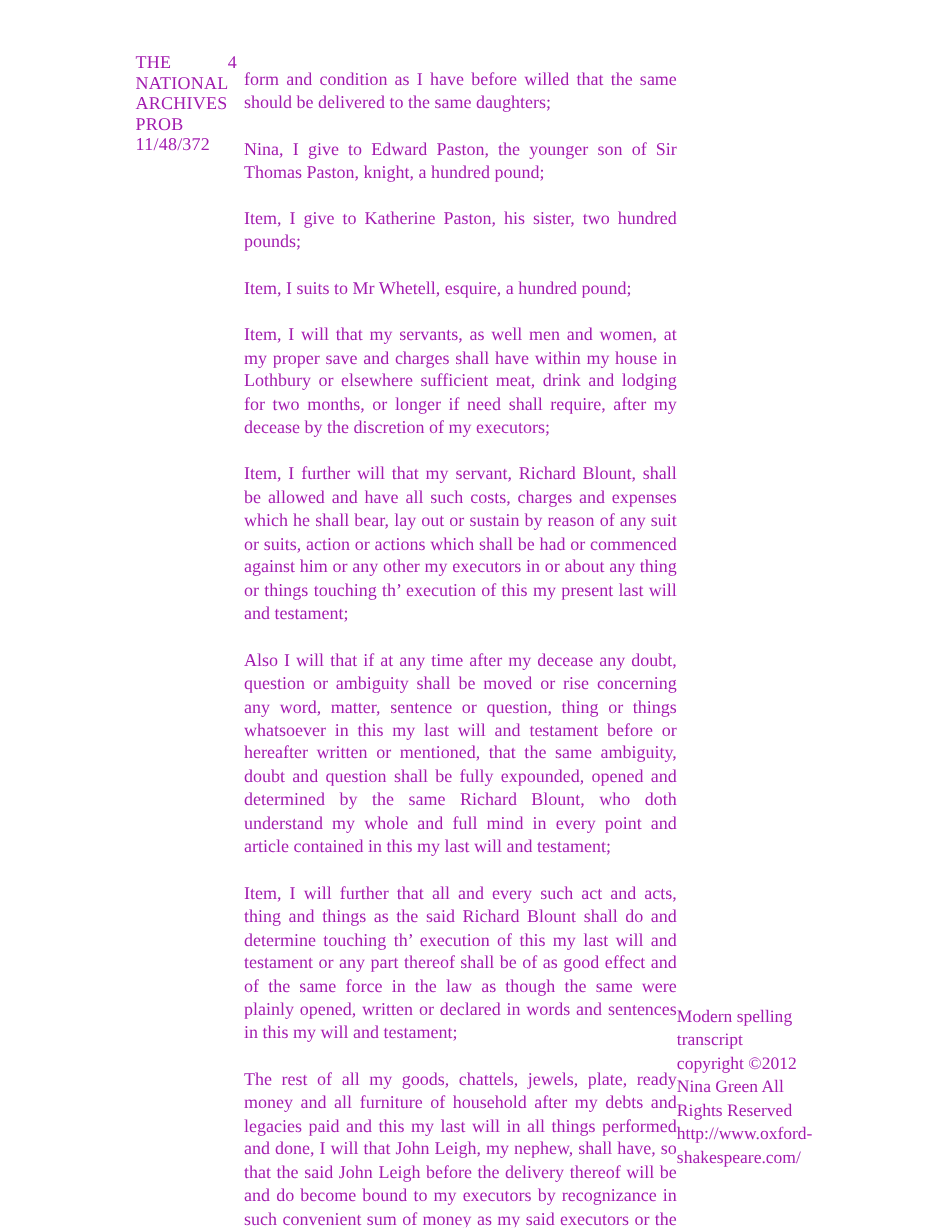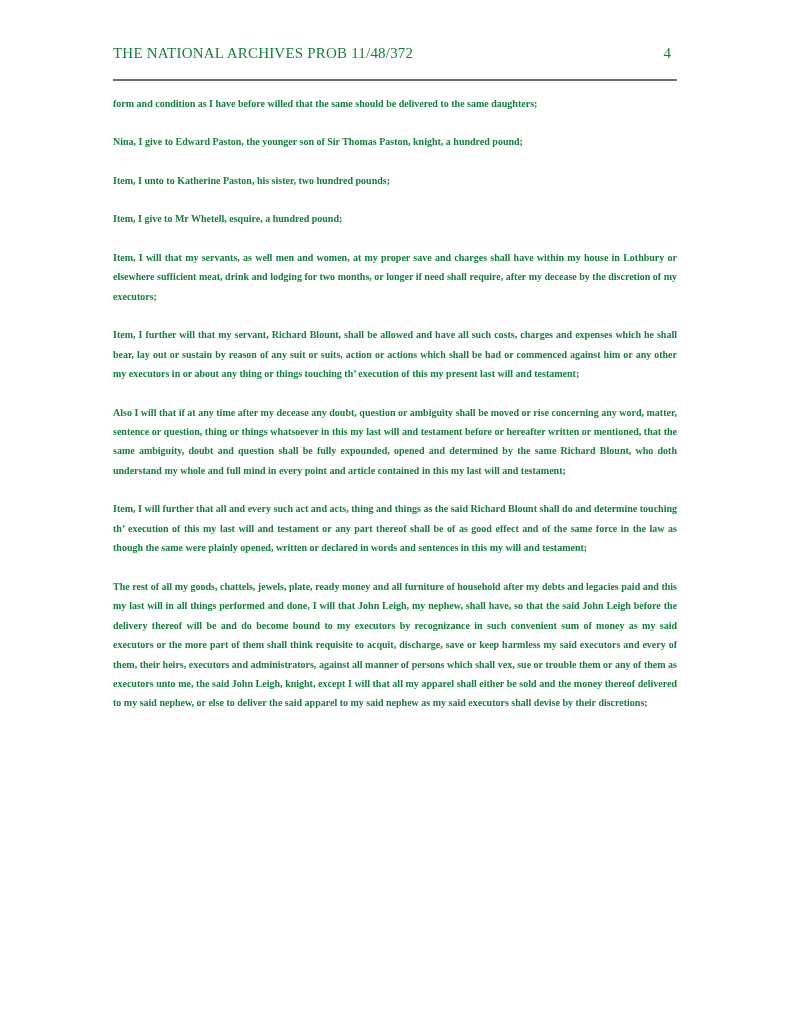--- a/index.html
+++ b/index.html
@@ -8,23 +8,23 @@
     background: #ffffff;
   }
   .page {
     position: relative;
     width: 791px;
     height: 1023px;
     background: #ffffff;
     box-sizing: border-box;
     padding: 45px 114px 0 113px;
     display: flex;
-    flex-direction: column;
+    flex-direction: row;
     font-family: "Liberation Serif", "DejaVu Serif", serif;
-    color: #15803d;
+    color: #a21caf;
     overflow: hidden;
   }
   .header-row {
     display: flex;
     justify-content: space-between;
     align-items: baseline;
     font-size: 15px;
     line-height: 17px;
   }
   .header-title {
@@ -36,24 +36,23 @@
   .divider {
     margin-top: 17px;
     height: 0;
     border-bottom: 2px solid #6e6e6e;
   }
   .body-text {
     margin-top: 13px;
   }
   .para {
     margin: 0 0 19px 0;
-    font-size: 10px;
+    font-size: 15px;
     line-height: 19.45px;
     text-align: justify;
-    font-weight: bold;
   }
   .footer {
     margin-top: auto;
     padding-bottom: 48px;
     font-size: 14.6px;
     line-height: 19.45px;
   }
 </style>
 </head>
 <body>
@@ -63,23 +62,27 @@
   <div class="header-row">
     <span class="header-title">THE NATIONAL ARCHIVES PROB 11/48/372</span>
     <span class="header-pagenum">4</span>
   </div>
 
   <div class="divider"></div>
 
   <div class="body-text">
     <p class="para">form and condition as I have before willed that the same should be delivered to the same daughters;</p>
     <p class="para">Nina, I give to Edward Paston, the younger son of Sir Thomas Paston, knight, a hundred pound;</p>
-    <p class="para">Item, I unto to Katherine Paston, his sister, two hundred pounds;</p>
-    <p class="para">Item, I give to Mr Whetell, esquire, a hundred pound;</p>
+    <p class="para">Item, I give to Katherine Paston, his sister, two hundred pounds;</p>
+    <p class="para">Item, I suits to Mr Whetell, esquire, a hundred pound;</p>
     <p class="para">Item, I will that my servants, as well men and women, at my proper save and charges shall have within my house in Lothbury or elsewhere sufficient meat, drink and lodging for two months, or longer if need shall require, after my decease by the discretion of my executors;</p>
     <p class="para">Item, I further will that my servant, Richard Blount, shall be allowed and have all such costs, charges and expenses which he shall bear, lay out or sustain by reason of any suit or suits, action or actions which shall be had or commenced against him or any other my executors in or about any thing or things touching th’ execution of this my present last will and testament;</p>
     <p class="para">Also I will that if at any time after my decease any doubt, question or ambiguity shall be moved or rise concerning any word, matter, sentence or question, thing or things whatsoever in this my last will and testament before or hereafter written or mentioned, that the same ambiguity, doubt and question shall be fully expounded, opened and determined by the same Richard Blount, who doth understand my whole and full mind in every point and article contained in this my last will and testament;</p>
     <p class="para">Item, I will further that all and every such act and acts, thing and things as the said Richard Blount shall do and determine touching th’ execution of this my last will and testament or any part thereof shall be of as good effect and of the same force in the law as though the same were plainly opened, written or declared in words and sentences in this my will and testament;</p>
     <p class="para">The rest of all my goods, chattels, jewels, plate, ready money and all furniture of household after my debts and legacies paid and this my last will in all things performed and done, I will that John Leigh, my nephew, shall have, so that the said John Leigh before the delivery thereof will be and do become bound to my executors by recognizance in such convenient sum of money as my said executors or the more part of them shall think requisite to acquit, discharge, save or keep harmless my said executors and every of them, their heirs, executors and administrators, against all manner of persons which shall vex, sue or trouble them or any of them as executors unto me, the said John Leigh, knight, except I will that all my apparel shall either be sold and the money thereof delivered to my said nephew, or else to deliver the said apparel to my said nephew as my said executors shall devise by their discretions;</p>
   </div>
 
+  <div class="footer">
+    <div>Modern spelling transcript copyright ©2012 Nina Green All Rights Reserved</div>
+    <div>http://www.oxford-shakespeare.com/</div>
+  </div>
 
 </div>
 
 </body></html>

